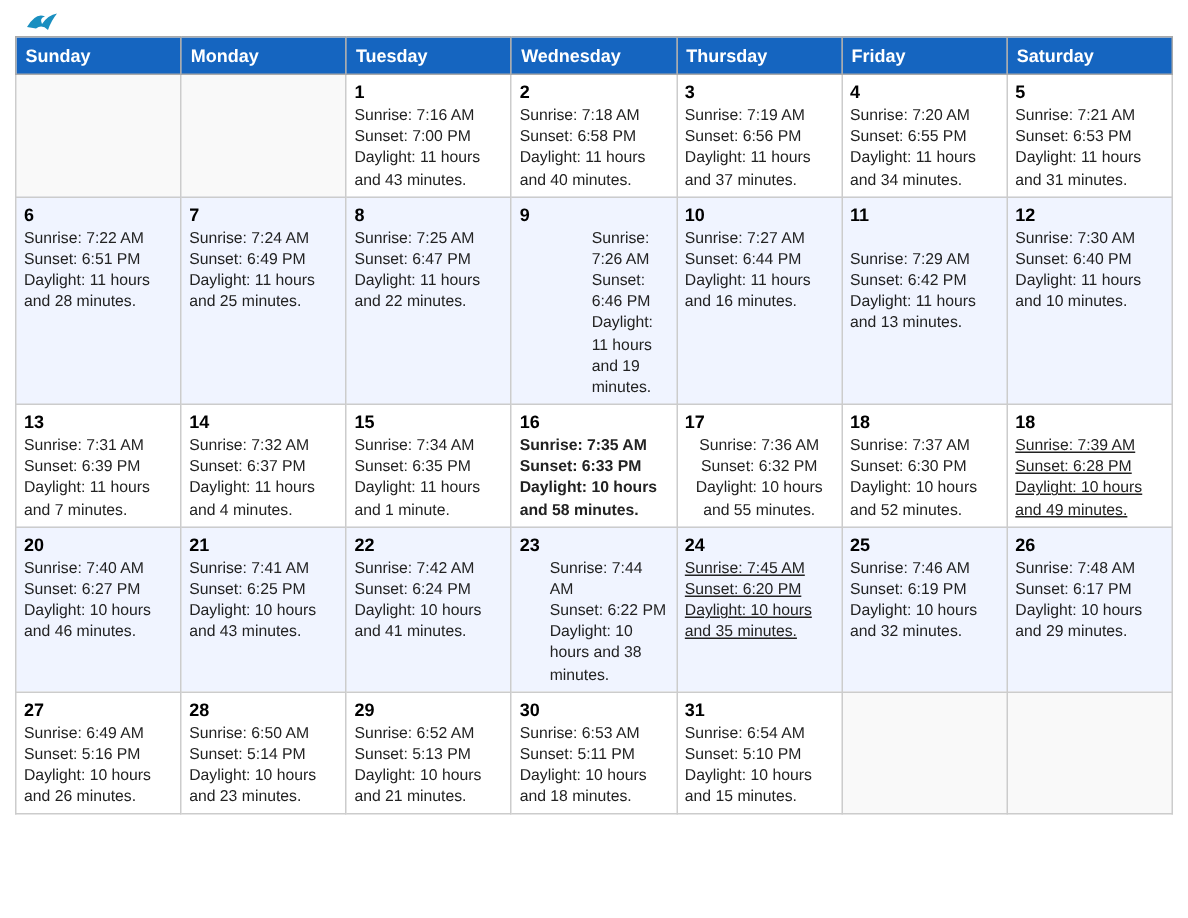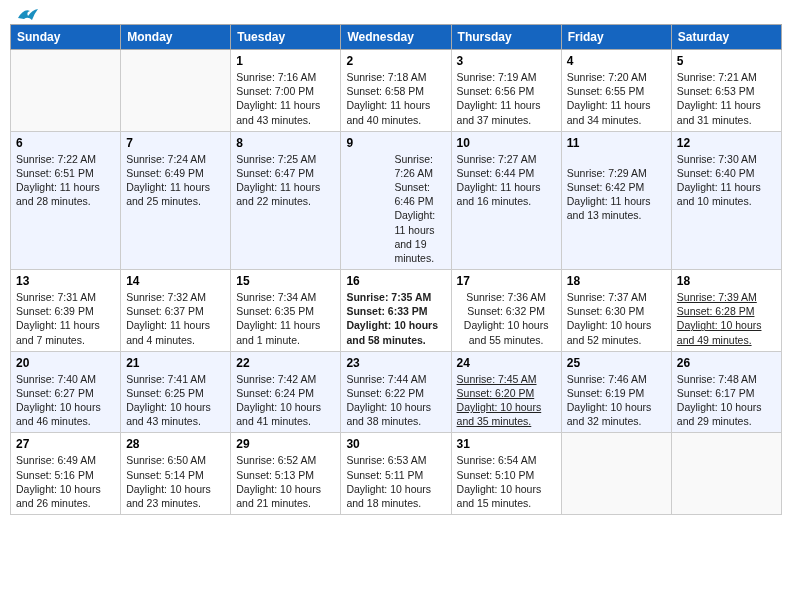--- a/index.html
+++ b/index.html
@@ -239,21 +239,21 @@
 Daylight: 10 hours and 43 minutes.</div>
         </td>
         <td>
           <span class="day-number">22</span>
           <div class="cell-text" style="white-space: pre-line;">Sunrise: 7:42 AM
 Sunset: 6:24 PM
 Daylight: 10 hours and 41 minutes.</div>
         </td>
         <td>
           <span class="day-number">23</span>
-          <div class="cell-text" style="white-space: pre-line;">Sunrise: 7:44 AM
+          <div class="cell-text" style="white-space: pre-line; margin-left: 20px;">Sunrise: 7:44 AM
 Sunset: 6:22 PM
 Daylight: 10 hours and 38 minutes.</div>
         </td>
         <td>
           <span class="day-number">24</span>
           <div class="cell-text" style="white-space: pre-line; text-decoration: underline;">Sunrise: 7:45 AM
 Sunset: 6:20 PM
 Daylight: 10 hours and 35 minutes.</div>
         </td>
         <td>

